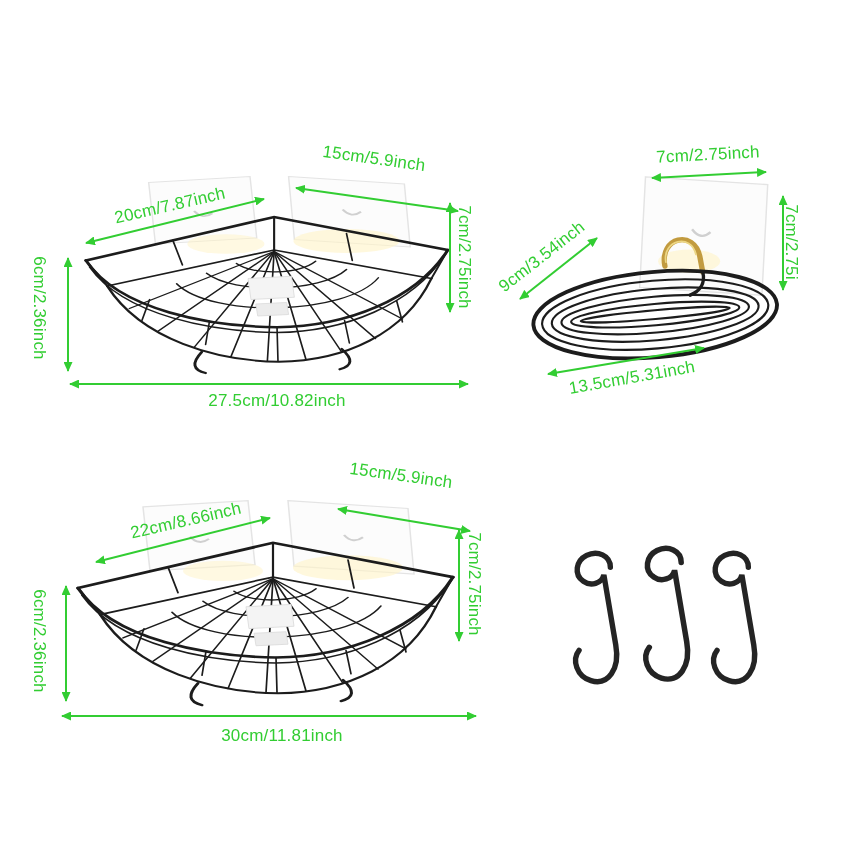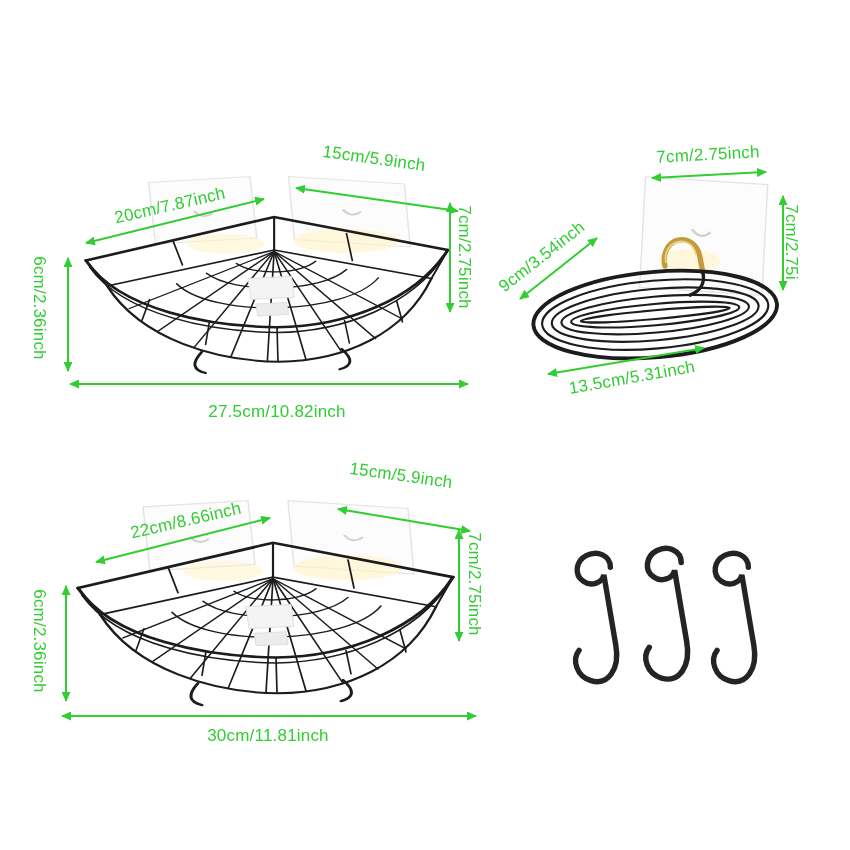--- a/index.html
+++ b/index.html
@@ -125,24 +125,24 @@
     <line x1="459" y1="530" x2="459" y2="641" marker-start="url(#arw)" marker-end="url(#arw)"></line>
     <line x1="66" y1="586" x2="66" y2="701" marker-start="url(#arw)" marker-end="url(#arw)"></line>
     <line x1="62" y1="716" x2="476" y2="716" marker-start="url(#arw)" marker-end="url(#arw)"></line>
   </g>
 </svg>
 
 <div class="dim" style="left:374px;top:159px;--r:8deg">15cm/5.9inch</div>
 <div class="dim" style="left:170px;top:206px;--r:-13deg">20cm/7.87inch</div>
 <div class="dim" style="left:464px;top:257px;--r:90deg">7cm/2.75inch</div>
 <div class="dim" style="left:39px;top:308px;--r:90deg">6cm/2.36inch</div>
-<div class="dim" style="left:277px;top:412px">27.5cm/10.82inch</div>
+<div class="dim" style="left:277px;top:401px">27.5cm/10.82inch</div>
 
 <div class="dim" style="left:708px;top:155px;--r:-3deg">7cm/2.75inch</div>
 <div class="dim" style="left:791px;top:242px;--r:90deg">7cm/2.75i</div>
 <div class="dim" style="left:542px;top:257px;--r:-38deg">9cm/3.54inch</div>
 <div class="dim" style="left:632px;top:378px;--r:-10deg">13.5cm/5.31inch</div>
 
 <div class="dim" style="left:401px;top:476px;--r:8deg">15cm/5.9inch</div>
 <div class="dim" style="left:186px;top:521px;--r:-13deg">22cm/8.66inch</div>
 <div class="dim" style="left:474px;top:584px;--r:90deg">7cm/2.75inch</div>
 <div class="dim" style="left:39px;top:641px;--r:90deg">6cm/2.36inch</div>
-<div class="dim" style="left:268px;top:736px">30cm/11.81inch</div>
+<div class="dim" style="left:282px;top:736px">30cm/11.81inch</div>
 
 </body></html>

